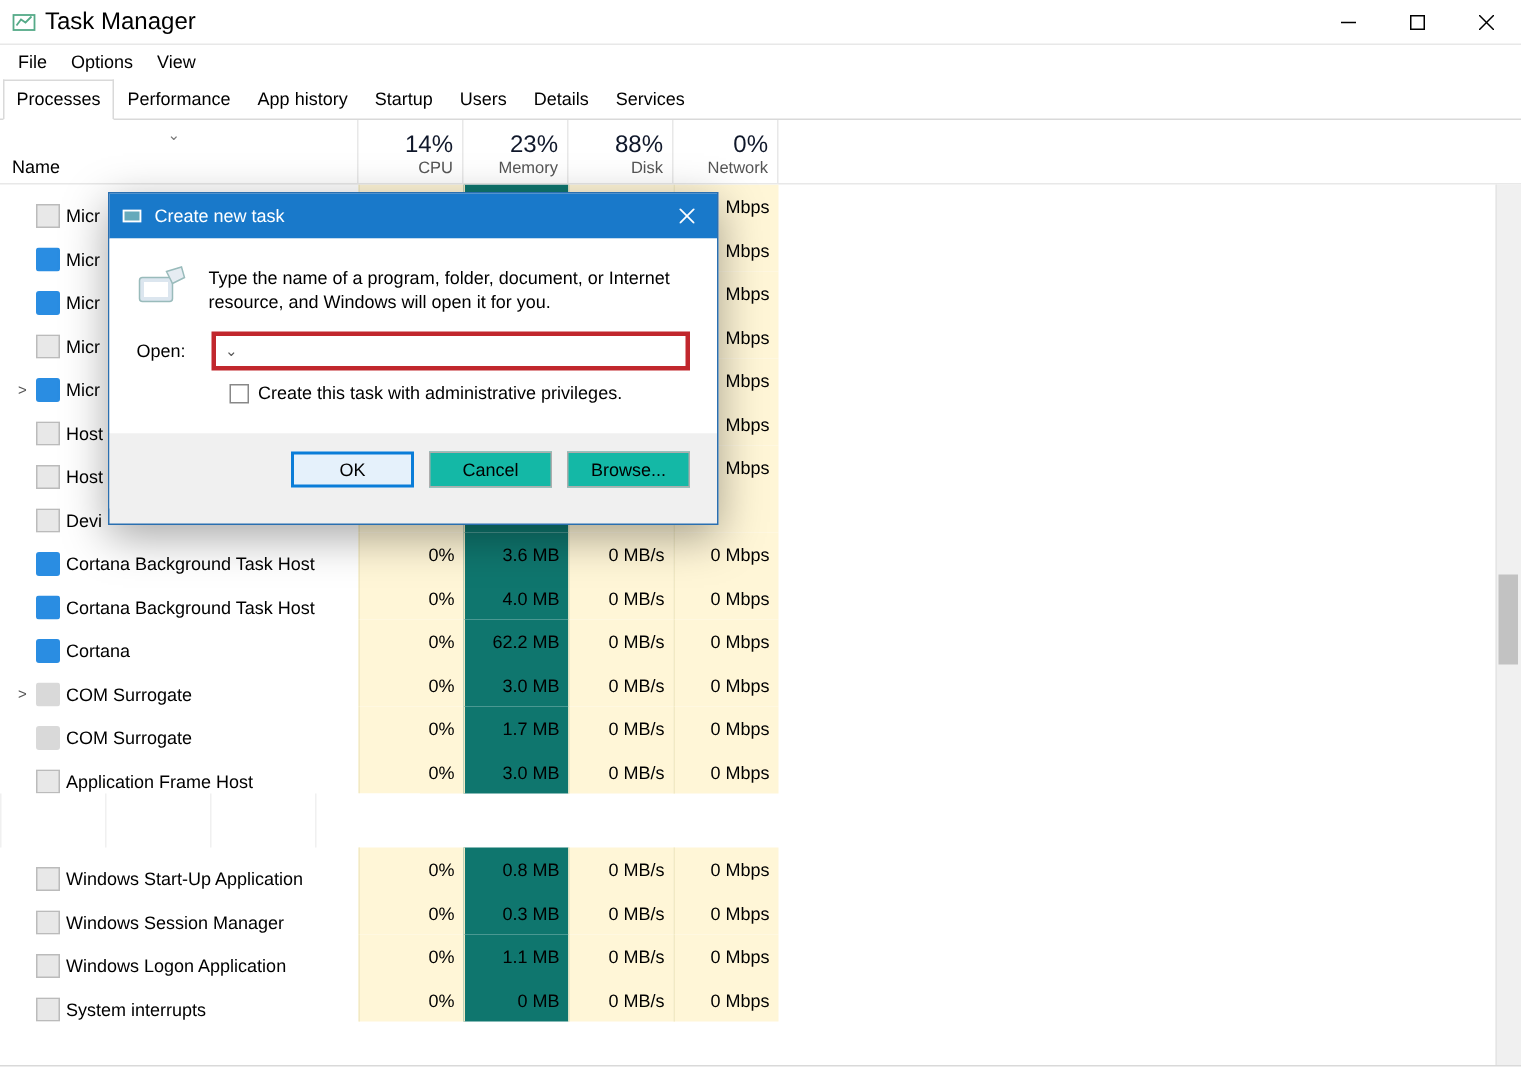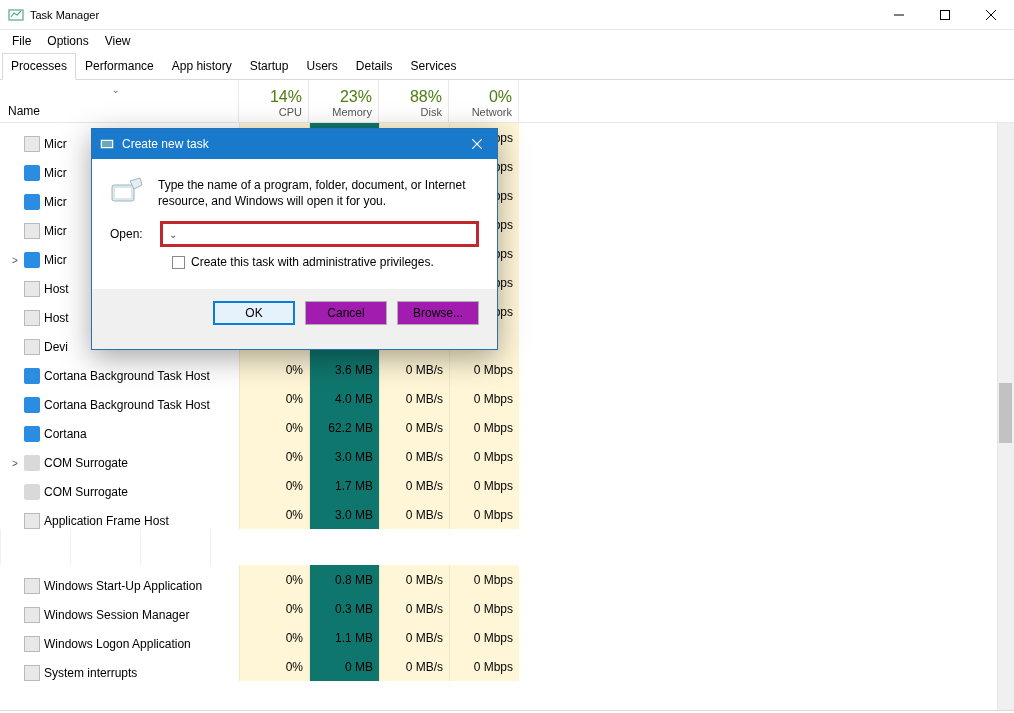--- a/index.html
+++ b/index.html
@@ -1,72 +1,72 @@
 <!DOCTYPE html>
 <html><head>
 <meta charset="utf-8">
 <style>
 * { box-sizing: border-box; margin: 0; padding: 0; font-family: "Segoe UI", Tahoma, sans-serif; font-size: 12px; }
 body { background: #fff; width: 1014px; height: 713px; overflow: hidden; position: relative; }
 
 .titlebar { height: 30px; display: flex; align-items: center; padding: 0 0 0 8px; border-bottom: 1px solid #e8e8e8; }
 .titlebar .app-icon { width: 16px; height: 16px; margin-right: 6px; color:#555; }
-.titlebar .title { flex: 1; font-size: 11px; }
+.titlebar .title { flex: 1; font-size: 16px; }
 .win-controls { display: flex; }
 .win-controls div { width: 46px; height: 30px; display: flex; align-items: center; justify-content: center; color: #000; }
 
 .menubar { height: 22px; display: flex; align-items: center; padding: 0 4px; text-align: center; }
 .menubar span { padding: 3px 8px; font-size: 12px; }
 
 .tabs { display: flex; border-bottom: 1px solid #d9d9d9; padding-left: 2px; }
 .tabs .tab { padding: 5px 8px 6px 8px; border: 1px solid transparent; position: relative; top: 1px; }
 .tabs .tab.active { border: 1px solid #d9d9d9; border-bottom: 1px solid #fff; background: #fff; }
 
 .header-row { display: flex; height: 43px; border-bottom: 1px solid #e8e8e8; }
 .header-row .name-col { flex: 0 0 239px; display: flex; align-items: flex-end; padding: 0 6px 4px 8px; border-right: 1px solid #e8e8e8; position: relative; }
 .header-row .name-col .sort { position:absolute; right:118px; top:4px; color:#777; font-size:10px;}
 .header-row .metric { width: 70px; border-right: 1px solid #e8e8e8; display: flex; flex-direction: column; align-items: flex-end; justify-content: flex-end; padding: 3px 6px 4px 6px; }
-.header-row .metric .pct { font-size: 16px; color: #4d7c0f; }
+.header-row .metric .pct { font-size: 16px; color: #0f172a; }
 .header-row .metric .lbl { font-size: 11px; color: #555; }
 
 .body-area { position: relative; height: 588px; border-bottom: 1px solid #d9d9d9; }
 .rows { position: absolute; inset: 0 0 0 0; overflow: hidden; }
 .row { display: flex; height: 29px; align-items: flex-end; }
 .row .name-cell { flex: 0 0 239px; display: flex; align-items: center; padding-left: 8px; overflow: hidden; white-space: nowrap; }
 .row .name-cell .expander { width: 14px; color:#555; font-size:10px; text-align:center; }
 .row .name-cell .row-icon { width: 16px; height: 16px; margin: 0 4px 0 2px; display:inline-flex; align-items:center; justify-content:center; }
 .row .cell { width: 70px; text-align: right; padding-right: 6px; background: #fff6d7; height: 100%; display:flex; align-items:center; justify-content:flex-end; border-left:1px solid #f2e9c4;}
 .row .cell.mem { background:#0f766e; }
 .row.group { color:#1a66b8; height:36px; }
 .row.group .name-cell { font-size:14px; }
 .row.group .cell { background:#fff; border-left:1px solid #f0f0f0;}
 
 .scrollbar { position:absolute; right:0; top:0; width:17px; height:100%; background:#f0f0f0; border-left:1px solid #e5e5e5; }
 .scrollbar .thumb { position:absolute; right:2px; top:260px; width:13px; height:60px; background:#c2c2c2; }
 
 .footer { height: 30px; display:flex; align-items:center; padding: 0 10px; }
 
 
-.dialog { position:absolute; left:91px; top:128px; width:407px; height:222px; background:#f0f0f0; border:1px solid #2a6fb0; box-shadow:0 8px 28px rgba(0,0,0,0.35); }
+.dialog { position:absolute; left:72px; top:128px; width:407px; height:222px; background:#f0f0f0; border:1px solid #2a6fb0; box-shadow:0 8px 28px rgba(0,0,0,0.35); }
 .dialog .dlg-title { height:30px; background:#1979ca; color:#fff; display:flex; align-items:center; padding:0 0 0 8px; }
 .dialog .dlg-title .dlg-icon { width:16px; height:16px; margin-right:6px; }
 .dialog .dlg-title .t { flex:1; font-size:12px; }
 .dialog .dlg-title .x { width:40px; height:30px; display:flex; align-items:center; justify-content:center; }
 .dialog .dlg-body { padding:16px 18px 6px 18px; background:#fff; }
 .dialog .dlg-body .intro { display:flex; gap:14px; margin-bottom:12px;align-items:flex-end; }
 .dialog .dlg-body .intro svg { flex:0 0 34px; }
 .dialog .open-row { display:flex; align-items:center; gap:10px; }
 .dialog .open-row label { width:40px; }
 .dialog .combo { flex:1; height:26px; border:3px solid #c1272d; padding:0 6px; display:flex; align-items:center; background:#fff; position:relative; }
 .dialog .combo input { border:none; outline:none; flex:1; background:transparent; font-size:12px; }
 .dialog .combo .chev { color:#555; font-size:10px; }
 .dialog .admin { margin:8px 0 14px 62px; display:flex; align-items:center; gap:6px; }
 .dialog .admin .cb { width:13px; height:13px; border:1px solid #888; background:#fff; }
 .dialog .btns { background:#f0f0f0; padding:12px 18px 14px 12px; display:flex; justify-content:flex-end; gap:10px; }
-.dialog .btns button { width:82px; height:24px; border:1px solid #adadad; background:#a21caf; }
+.dialog .btns button { width:82px; height:24px; border:1px solid #adadad; background:#14b8a6; }
 .dialog .btns button.ok { border:2px solid #0a7dd8; background:#e5f1fb; }
 
 
 .ic-generic { background:#e8e8e8; border:1px solid #bbb; }
 .ic-blue { background:#2a8de2; border-radius:2px; }
 .ic-gear { background:#d9d9d9; border-radius:2px; }
 </style>
 </head>
 <body>
 

